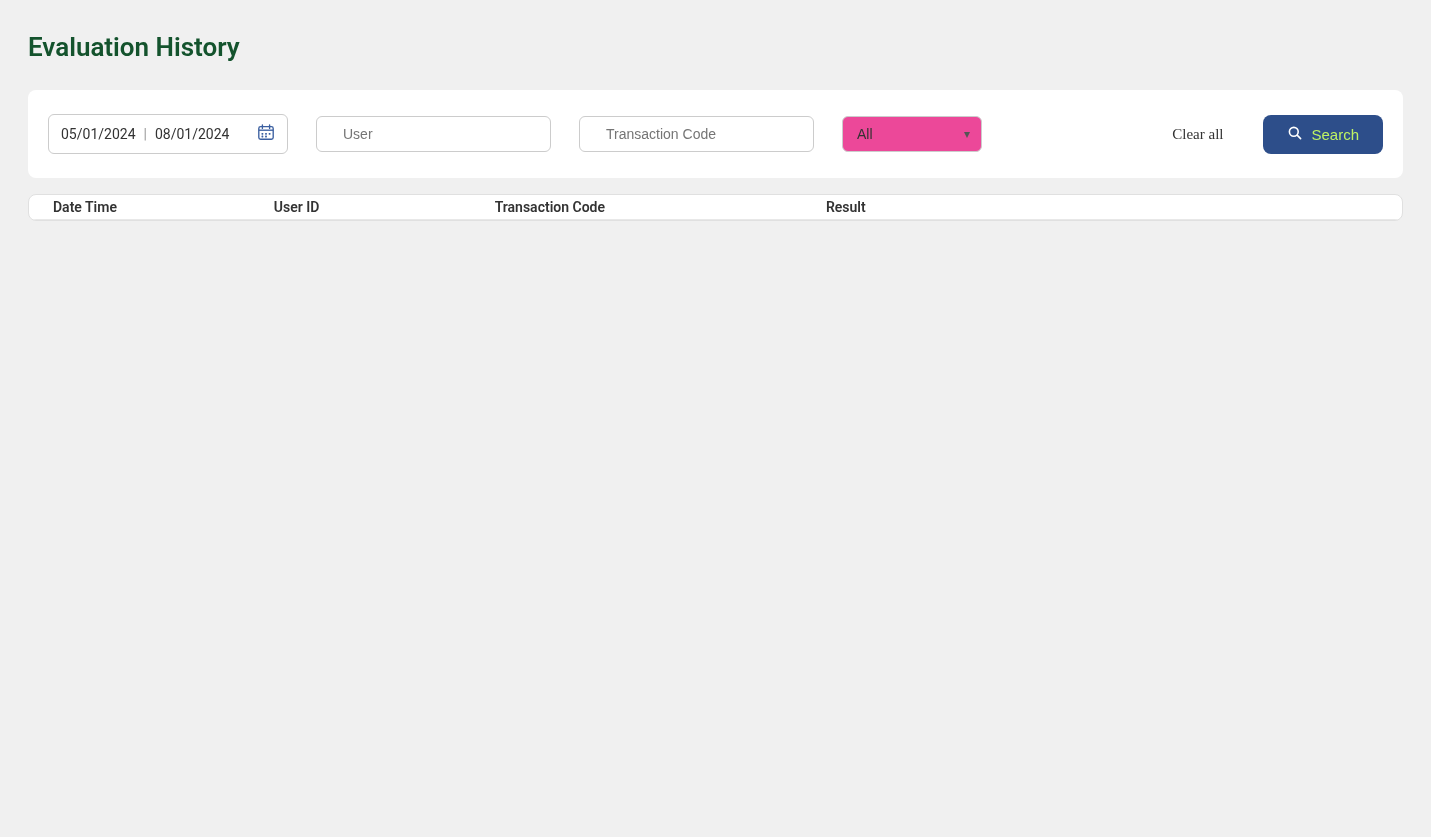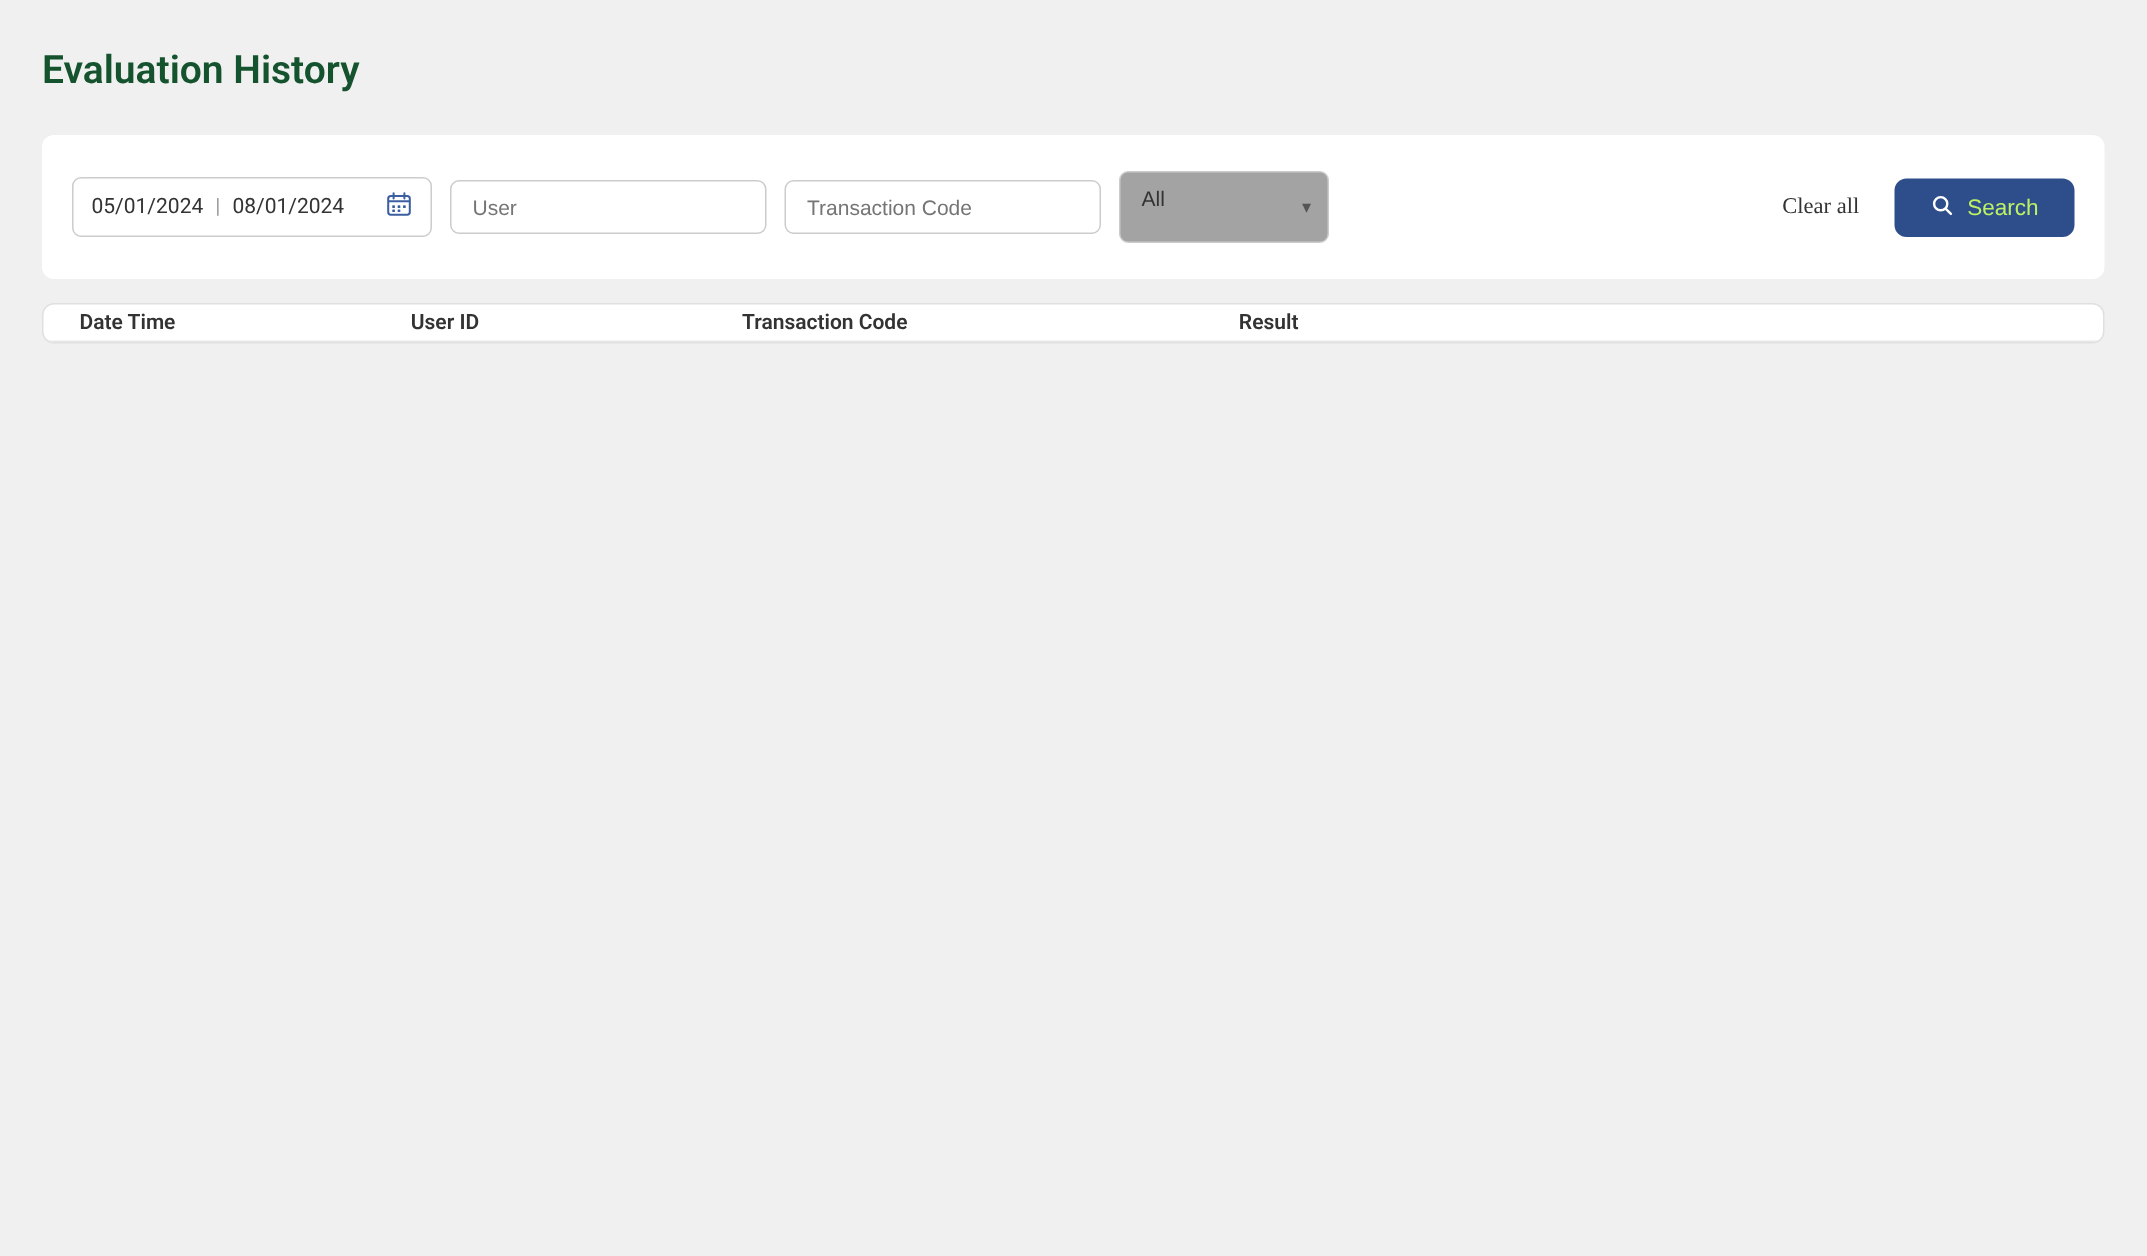--- a/index.html
+++ b/index.html
@@ -26,21 +26,21 @@
       color: #14532d;
       margin-bottom: 28px;
     }
 
     .search-panel {
       background-color: #ffffff;
       border-radius: 8px;
       padding: 24px 20px;
       display: flex;
       align-items: center;
-      gap: 12px;
+      gap: 28px;
       flex-wrap: wrap;
       margin-bottom: 0;
     }
 
     .date-range-input {
       display: flex;
       align-items: center;
       border: 1px solid #ccc;
       border-radius: 6px;
       padding: 8px 12px;
@@ -64,42 +64,42 @@
     }
 
     .calendar-icon {
       color: #3b5fa0;
       font-size: 16px;
     }
 
     .text-input {
       border: 1px solid #ccc;
       border-radius: 6px;
-      padding: 9px 14px;
+      padding: 9px 26px;
       font-size: 14px;
       color: #999;
       background: #fff;
       outline: none;
       min-width: 160px;
     }
 
     .select-wrapper {
       position: relative;
       min-width: 140px;
     }
 
     .select-input {
       appearance: none;
       -webkit-appearance: none;
       border: 1px solid #ccc;
       border-radius: 6px;
-      padding: 9px 36px 21px 14px;
-      font-size: 14px;
-      color: #333;
-      background: #a3a3a3;
+      padding: 9px 36px 9px 14px;
+      font-size: 14px;
+      color: #333;
+      background: #ec4899;
       cursor: pointer;
       outline: none;
       width: 100%;
     }
 
     .select-chevron {
       position: absolute;
       right: 12px;
       top: 50%;
       transform: translateY(-50%);

